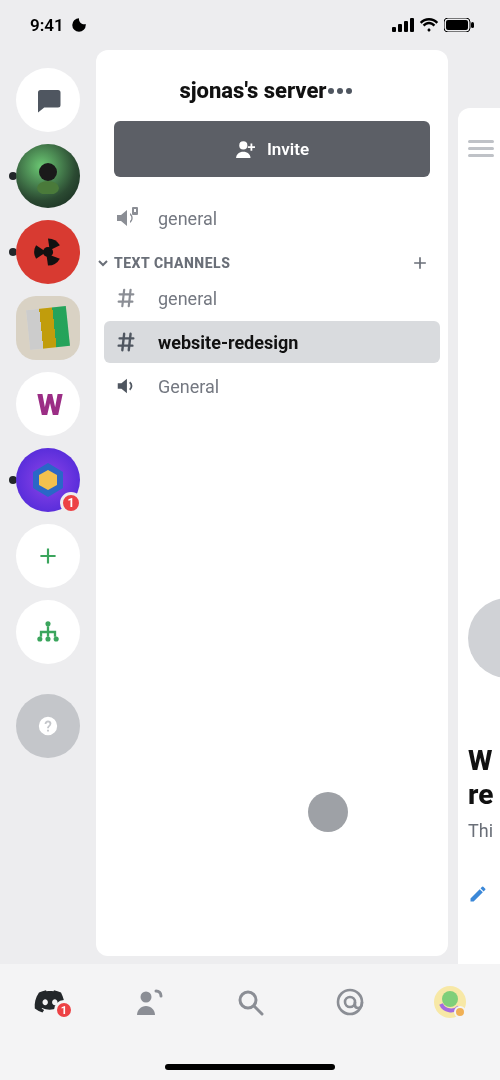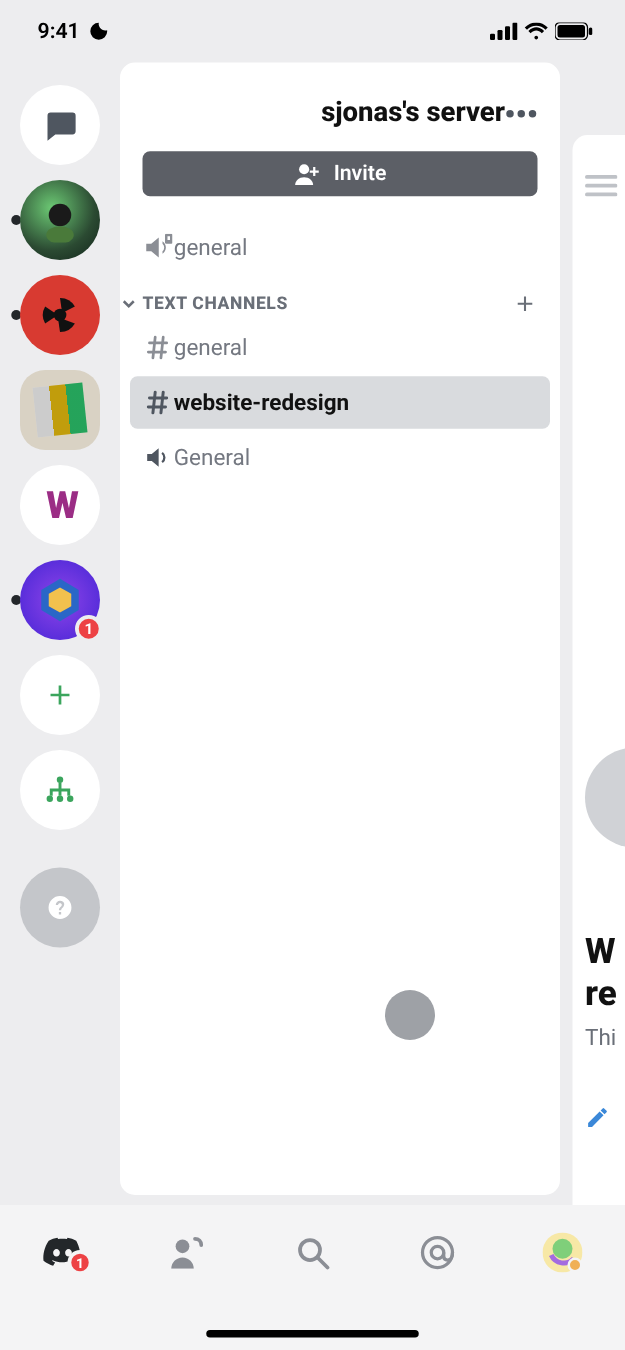--- a/index.html
+++ b/index.html
@@ -102,48 +102,48 @@
   background: #fff;
   border-radius: 12px;
   width: 352px;
   height: 906px;
   padding: 0 0 0 0;
   overflow: hidden;
 }
 .server-header {
   display: flex;
   align-items: center;
-  justify-content: flex-end;
+  justify-content: center;
   padding: 28px 18px 18px 6px;
 }
 .server-title {
   font-size: 22px;
   font-weight: 800;
   color: #111;
 }
 .server-menu { color: #4f5660; font-size: 20px; letter-spacing: 2px; }
 
 .invite-btn {
   margin: 0 18px 20px 18px;
   background: #5c5f66;
   color: #fff;
-  height: 36px;
+  height: 56px;
   border-radius: 6px;
   display: flex;
   align-items: center;
   justify-content: center;
   gap: 10px;
   font-size: 17px;
   font-weight: 600;
 }
 
 .channel-row {
   display: flex;
   align-items: flex-end;
-  gap: 1px;
+  gap: 20px;
   padding: 10px 18px;
   color: #747881;
 }
 .channel-row.selected {
   background: #d9dbde;
   border-radius: 6px;
   margin: 2px 8px;
   padding: 10px 10px;
   color: #111;
   font-weight: 700;

